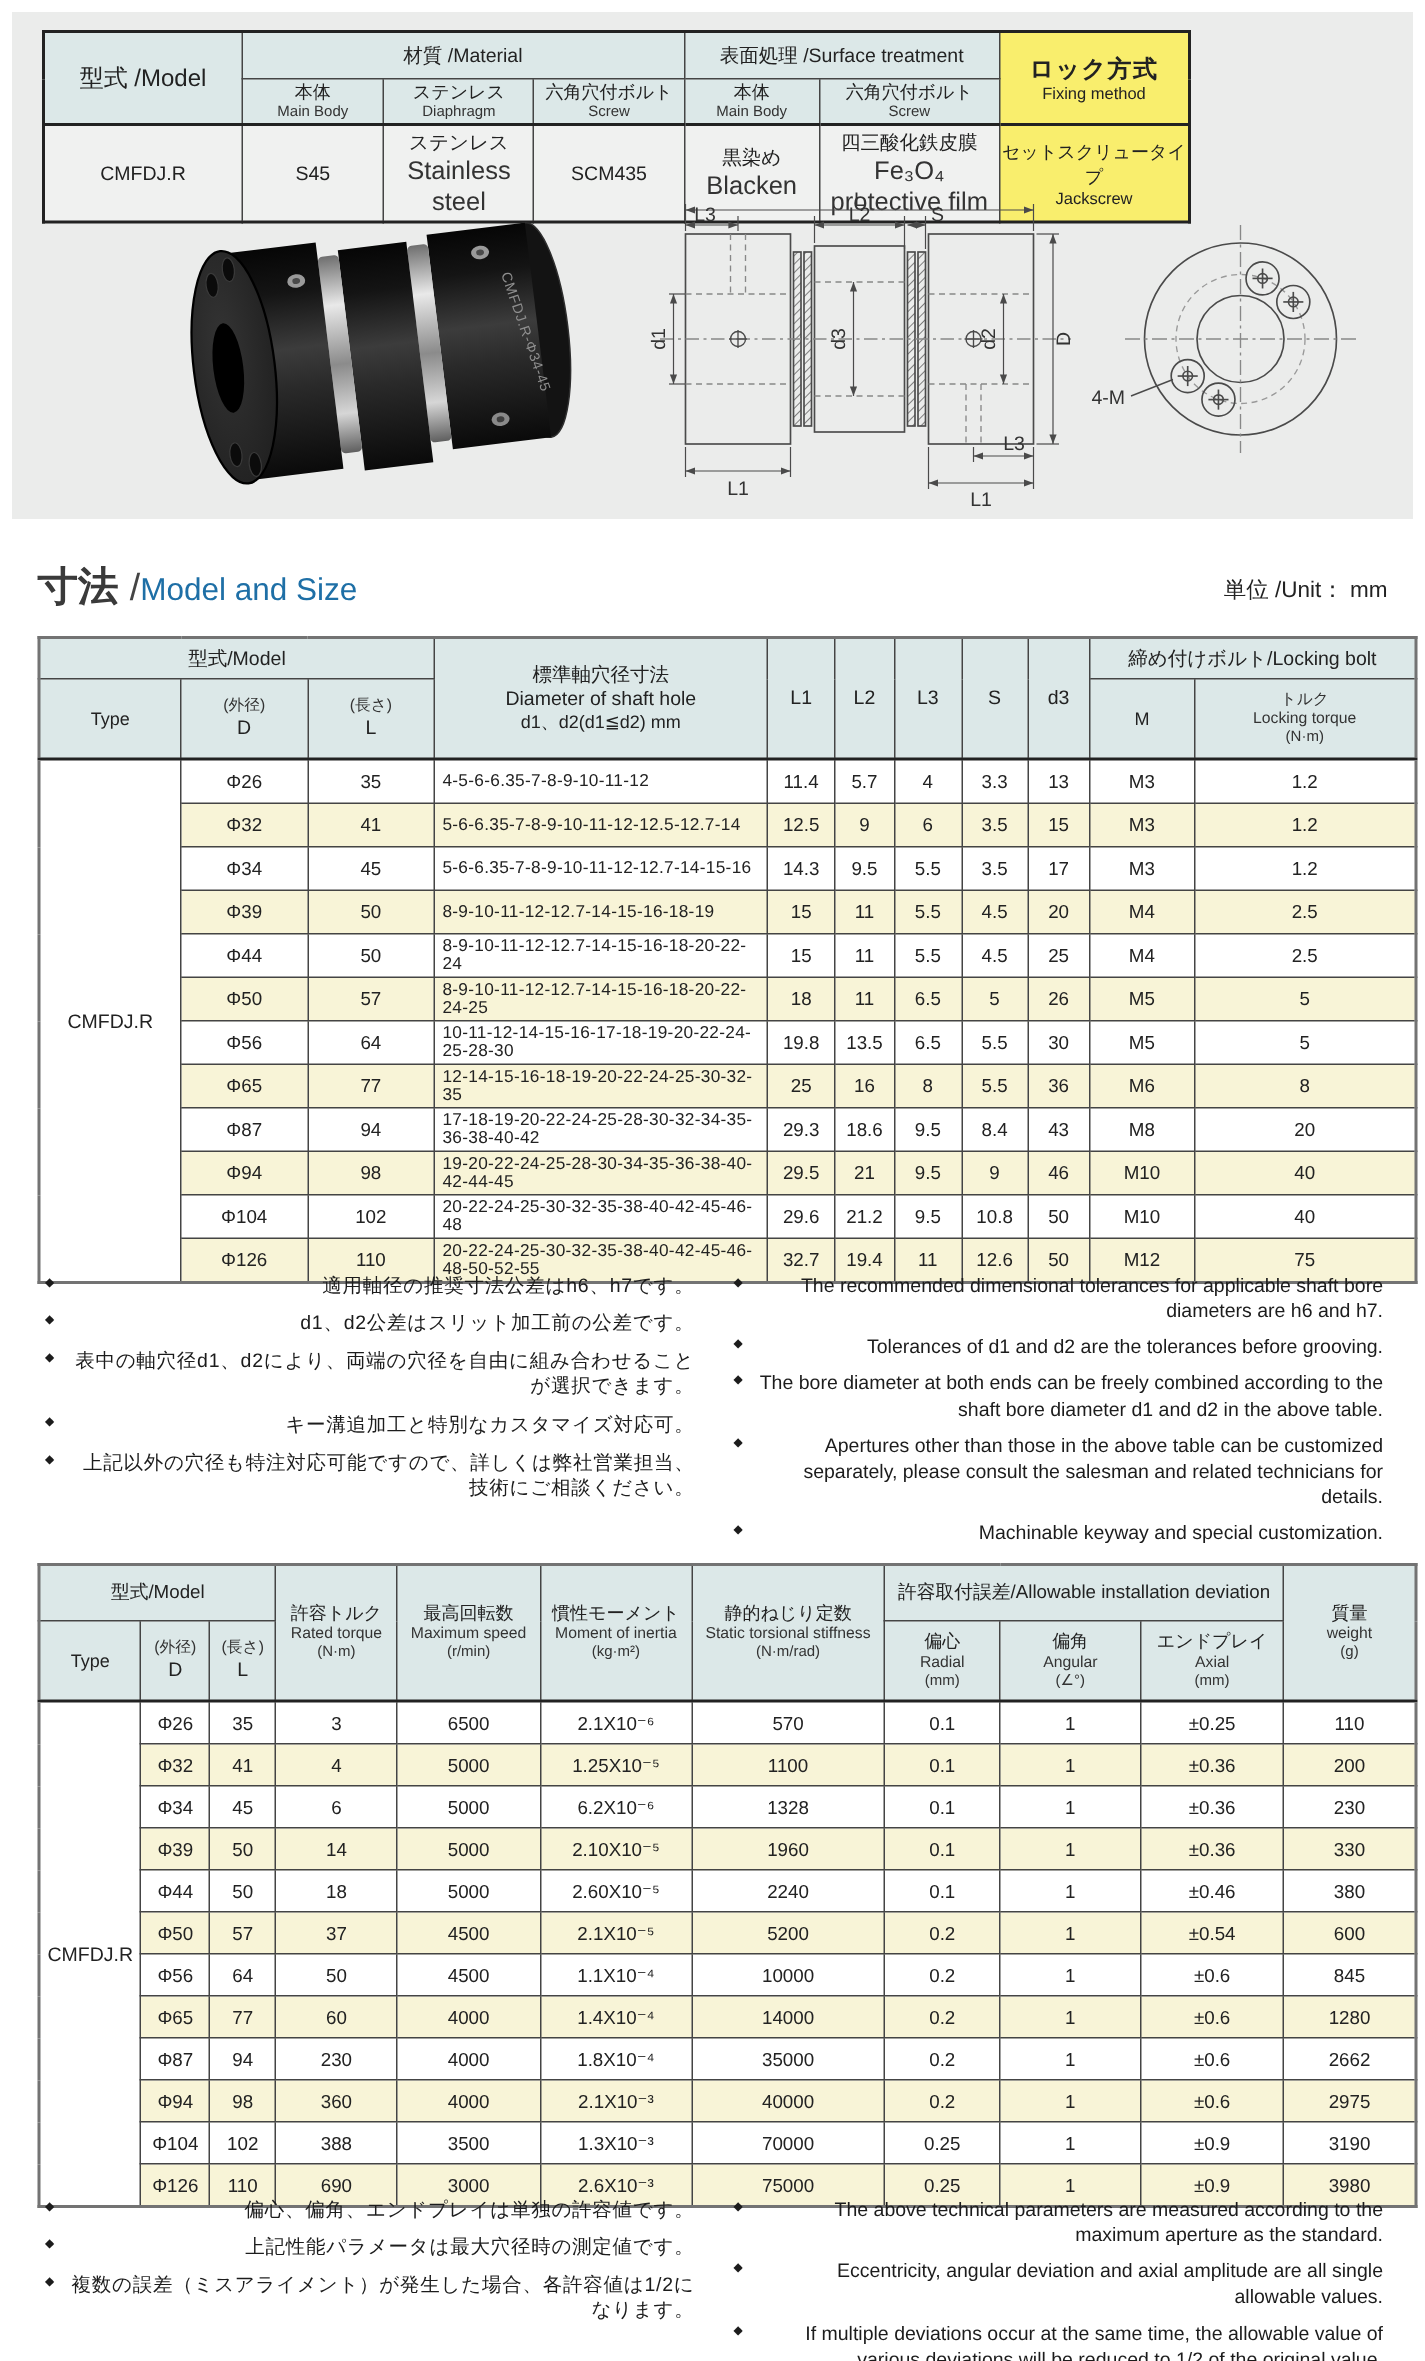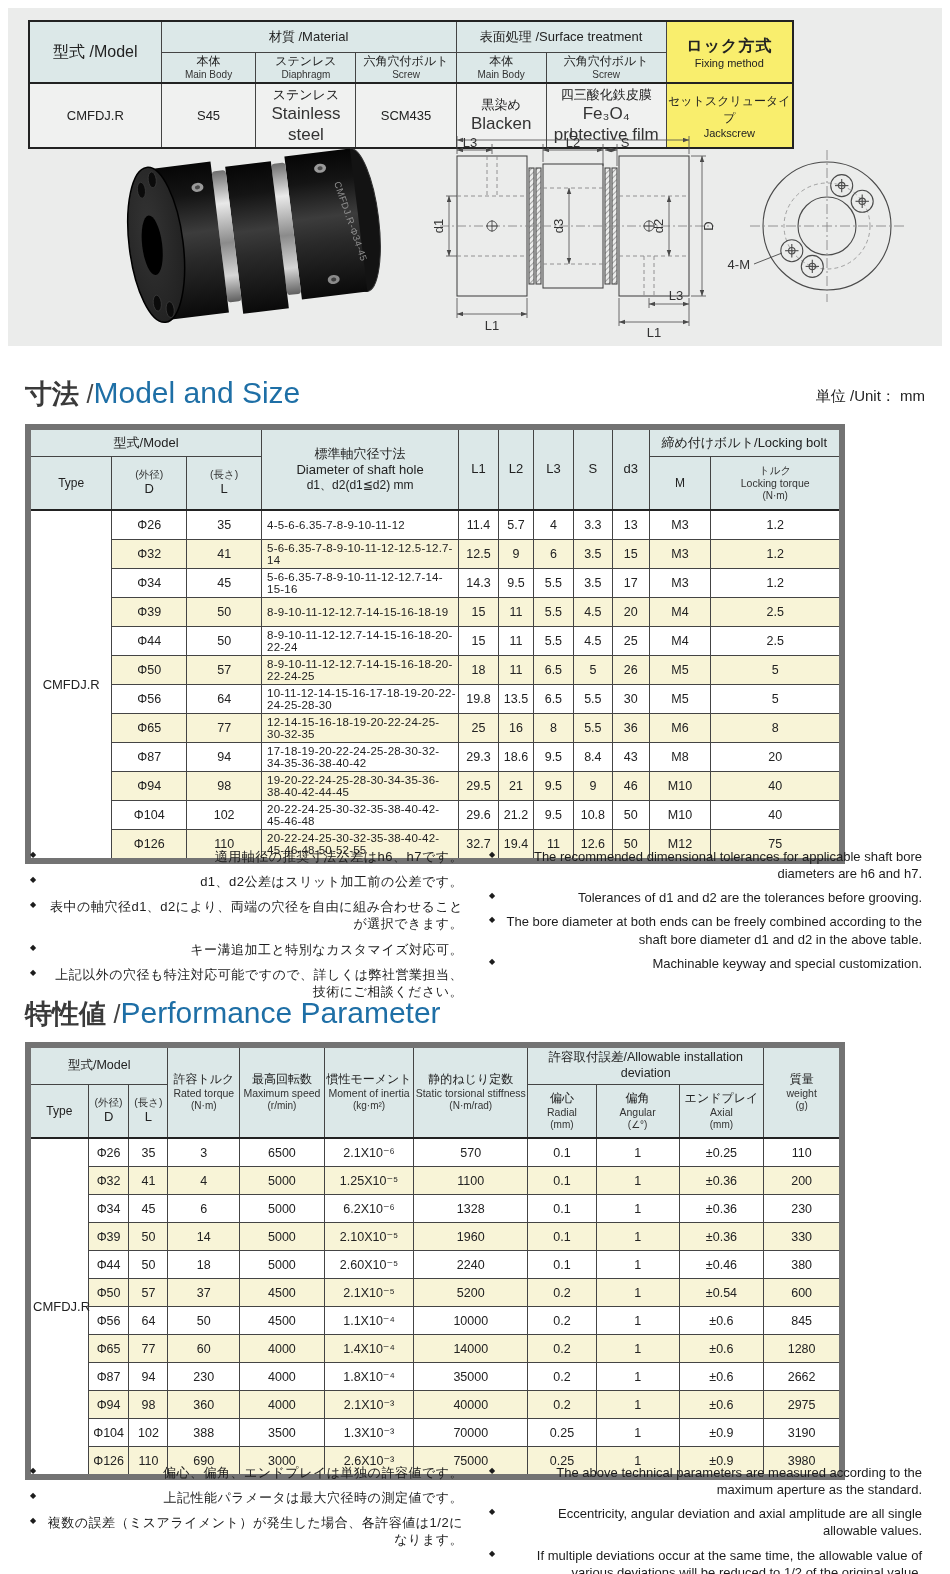--- a/index.html
+++ b/index.html
@@ -30,26 +30,26 @@
   .photo-svg{position:absolute;left:88px;top:126px;width:330px;height:206px;}
   .draw-svg{position:absolute;left:424px;top:118px;width:506px;height:216px;}
   .draw-svg text{font-size:13px;fill:#333;}
 
   
   .sec-head{position:absolute;left:25px;right:25px;display:flex;justify-content:space-between;align-items:flex-end;}
   .sec-head.size{top:378px;}
   .sec-head.perf{top:998px;}
   .sec-title{font-size:27px;font-weight:bold;color:#3a3a3a;line-height:1;}
   .sec-title .slash{font-weight:normal;color:#444;font-size:25px;}
-  .sec-title .en{font-weight:normal;color:#1e6fa6;font-size:30px;}
+  .sec-title .en{font-weight:normal;color:#1e6fa6;font-size:21px;}
   .unit-label{font-size:15px;color:#222;padding-bottom:2px;}
 
   
-  .data-table{position:absolute;left:25px;width:820px;border-collapse:collapse;table-layout:fixed;
-              border:6px solid #737373;}
+  .data-table{position:absolute;left:25px;width:920px;border-collapse:collapse;table-layout:fixed;
+              border:2px solid #737373;}
   .data-table th{border:1px solid #444;background:#dce8e8;font-weight:normal;
                  text-align:center;vertical-align:middle;padding:1px 1px;font-size:12px;line-height:1.25;}
   .data-table thead{border-bottom:2px solid #222;}
   .data-table td{border:1px solid #444;text-align:center;vertical-align:middle;
                  font-size:12.5px;padding:0 2px;background:#fff;}
   .data-table tr.alt td{background:#f8f4d7;}
   .data-table td.type-cell{background:#fff;font-size:13px;}
   .data-table td.holes{text-align:left;font-size:11.5px;padding-left:5px;letter-spacing:0.2px;}
   .size-table{top:424px;}
   .size-table .h1 th{height:24px;font-size:13px;}
@@ -517,29 +517,25 @@
         <li>適用軸径の推奨寸法公差はh6、h7です。</li>
         <li>d1、d2公差はスリット加工前の公差です。</li>
         <li>表中の軸穴径d1、d2により、両端の穴径を自由に組み合わせることが選択できます。</li>
         <li>キー溝追加工と特別なカスタマイズ対応可。</li>
         <li>上記以外の穴径も特注対応可能ですので、詳しくは弊社営業担当、技術にご相談ください。</li>
       </ul>
     <ul class="en" id="size-notes-en">
         <li>The recommended dimensional tolerances for applicable shaft bore diameters are h6 and h7.</li>
         <li>Tolerances of d1 and d2 are the tolerances before grooving.</li>
         <li>The bore diameter at both ends can be freely combined according to the shaft bore diameter d1 and d2 in the above table.</li>
+        <li>Apertures other than those in the above table can be customized separately, please consult the salesman and related technicians for details.</li>
         <li>Machinable keyway and special customization.</li>
       </ul>
   </div>
 
-  <div class="sec-head perf">
-    <div class="sec-title">
-      <span class="jp">特性値 </span><span class="slash">/</span><span class="en">Performance Parameter</span>
-    </div>
-  </div>
 
   <table class="data-table perf-table">
     <colgroup>
       <col style="width:7.4%">
         <col style="width:5.0%">
         <col style="width:4.8%">
         <col style="width:8.8%">
       <col style="width:10.4%">
         <col style="width:11.0%">
         <col style="width:14.0%">

